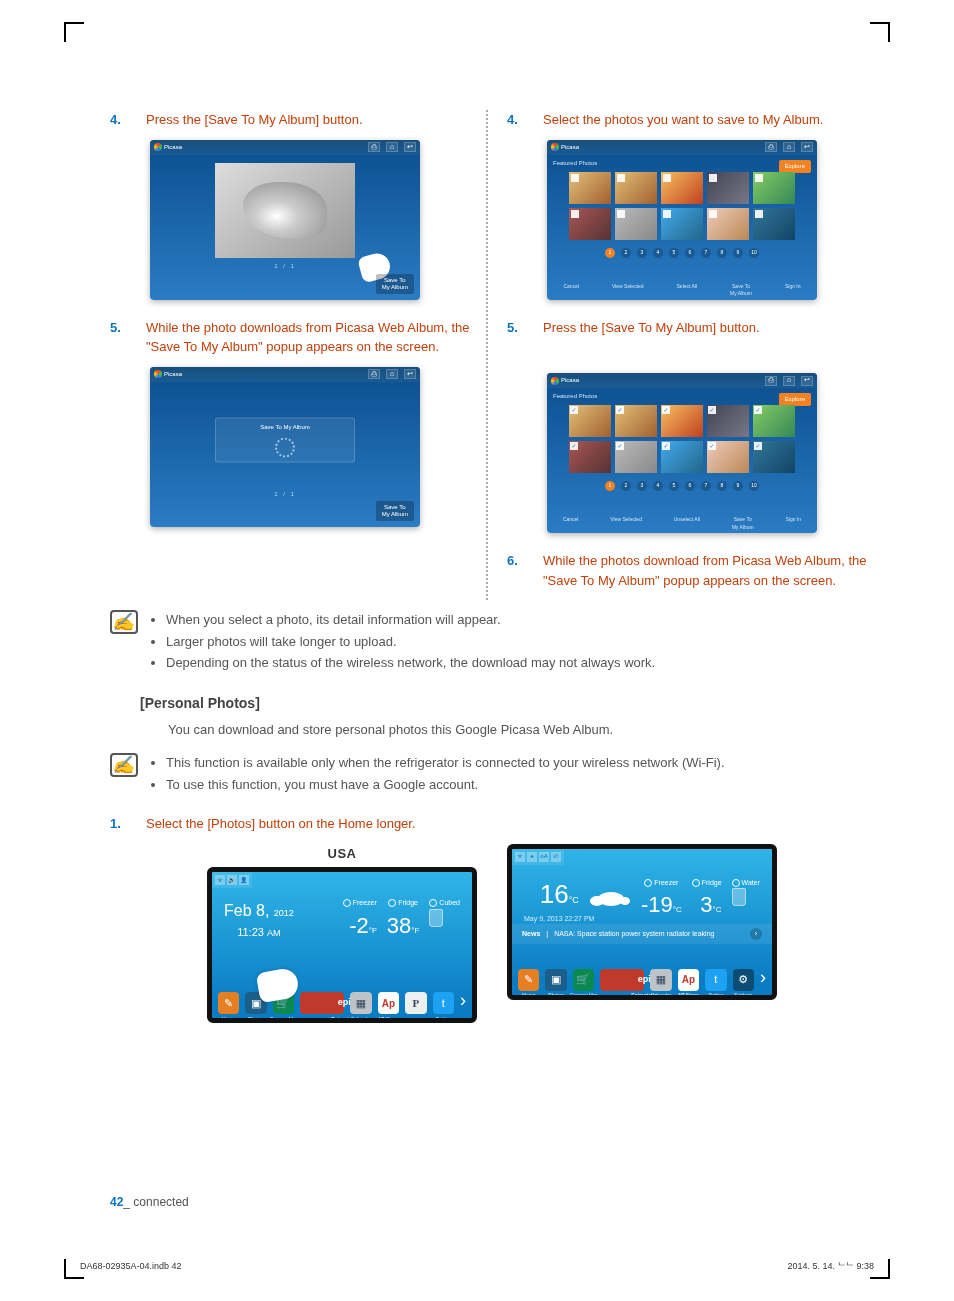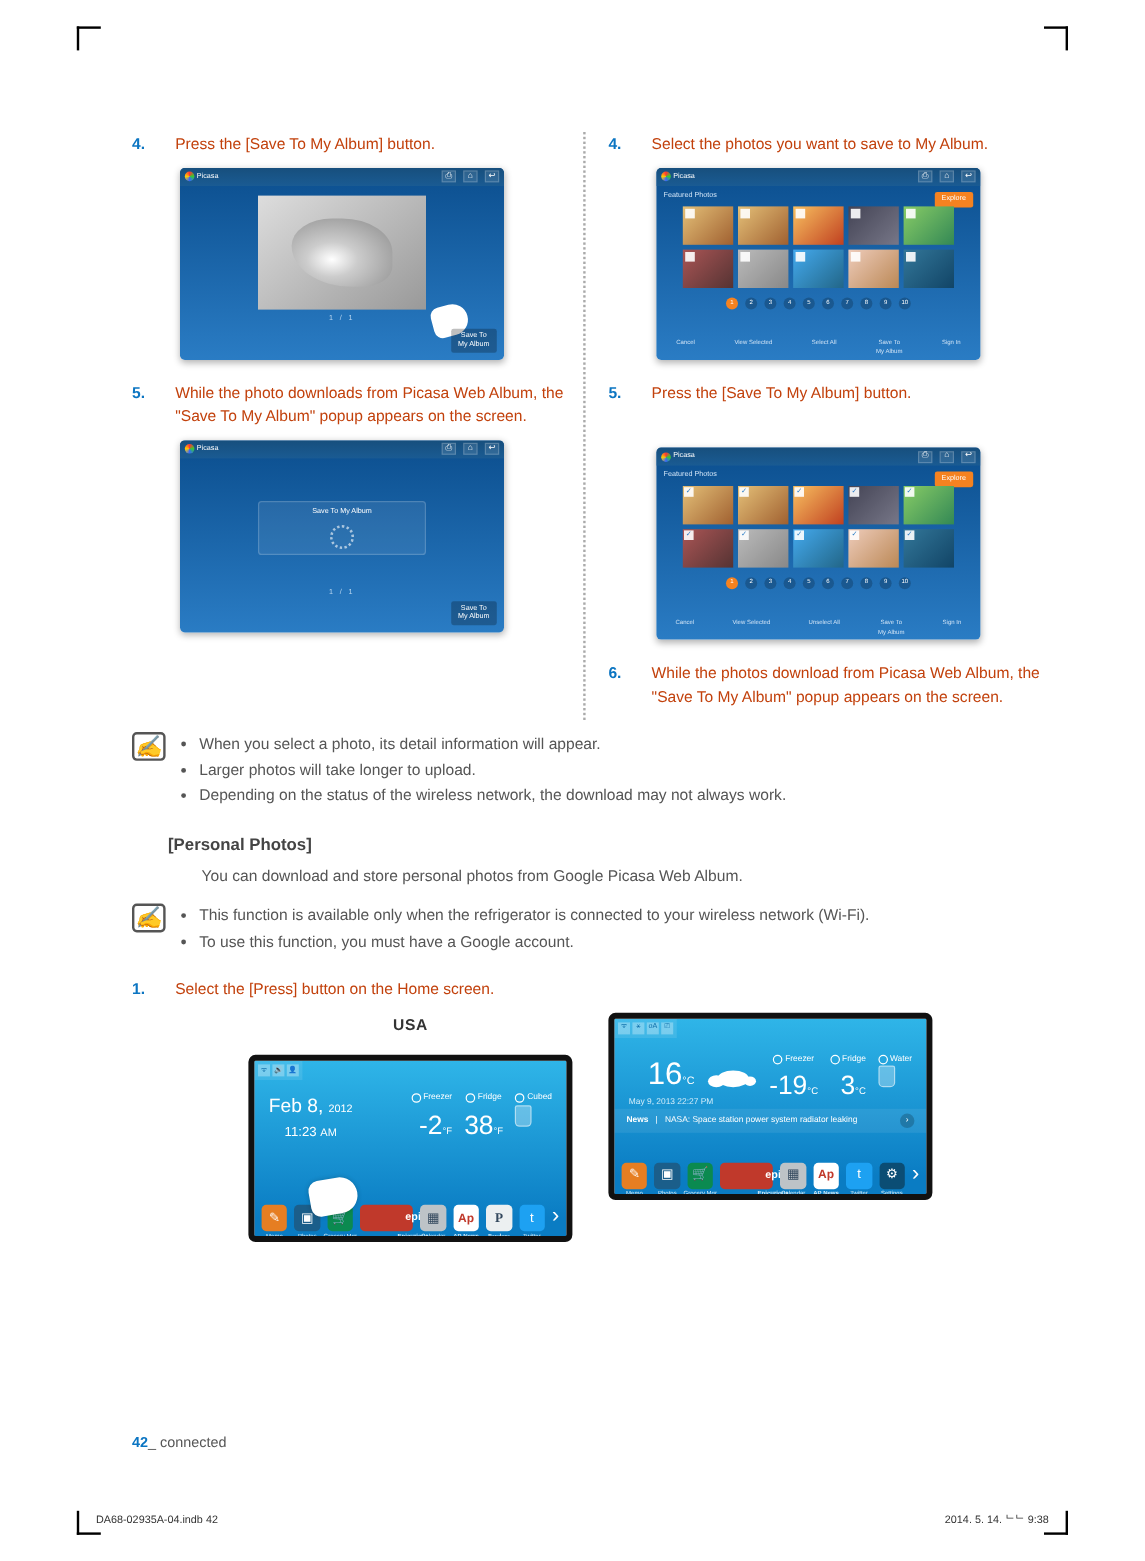--- a/index.html
+++ b/index.html
@@ -132,21 +132,21 @@
     flex-shrink:0;
   }
   .note-list { list-style: disc; padding-left: 16px; }
   .note-list li { color:#555; margin-bottom: 2px; }
 
   h3.section-title { font-weight:bold; color:#444; font-size: 14px; margin: 4px 0 6px; }
   .section-desc { margin-left: 28px; margin-bottom: 14px; }
 
   .device-row { display:flex; gap: 30px; margin-top: 10px; justify-content: center; }
   .device-col { text-align:center; }
-  .device-label { font-weight:bold; color:#333; margin-bottom: 16px; letter-spacing: 0.5px; }
+  .device-label { font-weight:bold; color:#333; margin-bottom: 4px; letter-spacing: 0.5px; }
   .device {
     width: 270px; height: 156px;
     border-radius: 6px;
     background: linear-gradient(180deg,#2fb5e8,#0a7cc3 90%);
     border: 5px solid #111;
     position: relative;
     overflow: hidden;
   }
   .device .status-icons { display:flex; gap:2px; padding:3px; background: rgba(255,255,255,0.1); width:fit-content; }
   .device .status-icon { width:10px; height:10px; background:rgba(255,255,255,0.3); font-size:6px; display:flex; align-items:center; justify-content:center; color:#0a6ca8; }
@@ -407,33 +407,33 @@
   <div class="note-row">
     <div class="note-icon">✍</div>
     <ul class="note-list">
       <li>When you select a photo, its detail information will appear.</li>
       <li>Larger photos will take longer to upload.</li>
       <li>Depending on the status of the wireless network, the download may not always work.</li>
     </ul>
   </div>
 
   <h3 class="section-title" style="margin-left: 30px;">[Personal Photos]</h3>
-  <p class="section-desc" style="margin-left: 58px;">You can download and store personal photos from Google Picasa Web Album.</p>
+  <p class="section-desc" style="margin-left: 58px;">You can download and store personal photos this Google Picasa Web Album.</p>
 
   <div class="note-row">
     <div class="note-icon">✍</div>
     <ul class="note-list">
       <li>This function is available only when the refrigerator is connected to your wireless network (Wi-Fi).</li>
       <li>To use this function, you must have a Google account.</li>
     </ul>
   </div>
 
   <div class="step">
     <span class="step-num">1.</span>
-    <span class="step-text">Select the [Press] button on the Home screen.</span>
+    <span class="step-text">Select the [Photos] button on the Home longer.</span>
   </div>
 
   <div class="device-row">
 
     <div class="device-col">
       <div class="device-label">USA</div>
       <div class="device">
         <div class="status-icons">
           <div class="status-icon">ᯤ</div>
           <div class="status-icon">🔊</div>

